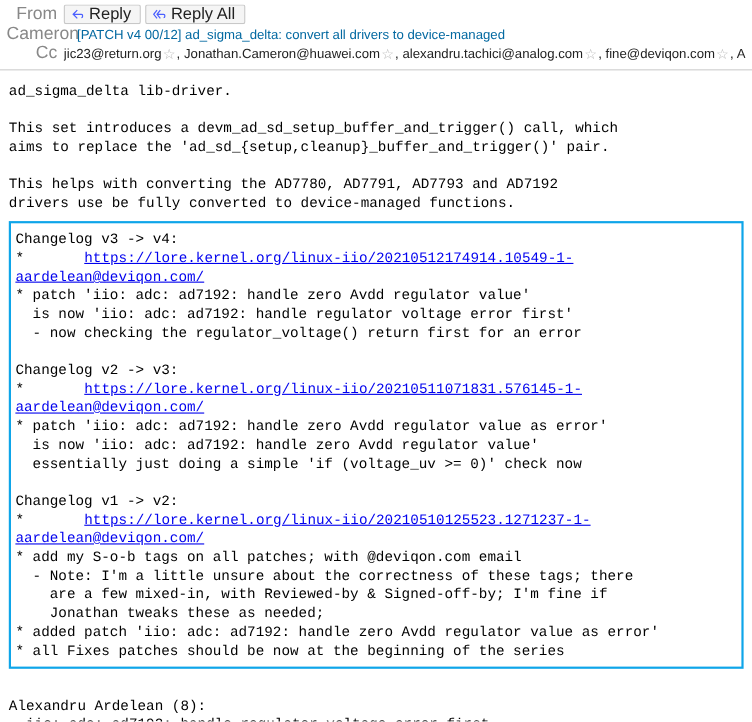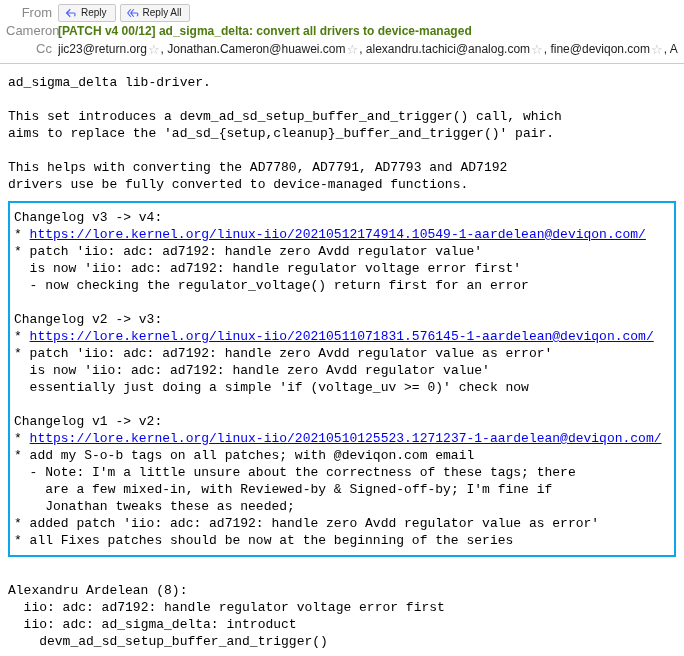--- a/index.html
+++ b/index.html
@@ -22,45 +22,46 @@
     align-items: center;
     min-height: 18px;
     line-height: 18px;
     white-space: nowrap;
     overflow: hidden;
   }
   .hdr-label {
     width: 46px;
     text-align: right;
     color: #888;
-    font-size: 13px;
+    font-size: 16px;
     padding-right: 6px;
     flex: 0 0 auto;
   }
   .hdr-value {
     font-size: 12px;
     color: #222;
     overflow: hidden;
     text-overflow: clip;
     white-space: nowrap;
   }
   .subject-strong {
-    font-weight: bold;
-    color: #4d7c0f;
+    font-weight: normal;
+    color: #0369a1;
+    padding-left: 12px;
   }
   .toolbar {
     float: right;
     display: flex;
     gap: 4px;
   }
   .tool-btn {
     background: #f5f5f5;
     border: 1px solid #c8c8c8;
     border-radius: 2px;
-    font-size: 10px;
+    font-size: 15px;
     color: #222;
     padding: 1px 8px 1px 6px;
     height: 18px;
     line-height: 16px;
     cursor: pointer;
     display: inline-flex;
     align-items: center;
     gap: 4px;
   }
   .tool-btn svg { width: 12px; height: 12px; }
@@ -82,20 +83,21 @@
     white-space: pre-wrap;
   }
   .changelog-box {
     border: 2px solid #0ea5e9;
     padding: 6px 4px;
     margin: 8px 0;
   }
   a.lore-link {
     color: #0000ee;
     text-decoration: underline;
+    margin-left: 47px;
   }
 </style>
 </head>
 <body>
 
 <div class="header">
   <div class="hdr-row">
     <div class="hdr-label">From</div>
     <div class="toolbar">
       <button class="tool-btn">

